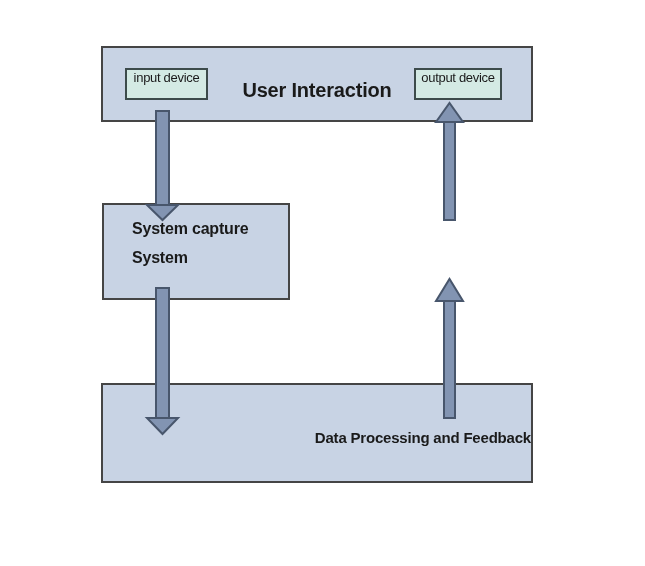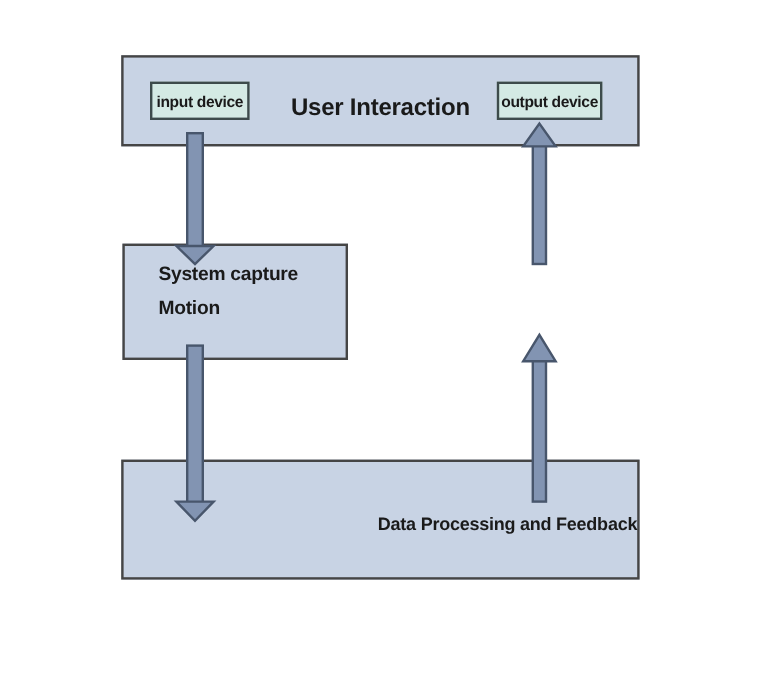--- a/index.html
+++ b/index.html
@@ -22,24 +22,24 @@
     border: 2px solid var(--box-border, #454545);
     z-index: 1;
     color: var(--text, #1a1a1a);
   }
   .device {
     position: absolute;
     box-sizing: border-box;
     background: var(--device-fill, #d4eae4);
     border: 2px solid var(--device-border, #3d4b4b);
     display: flex;
-    align-items: center;
+    align-items: flex-start;
     justify-content: center;
     font-size: 13px;
-    font-weight: bold;
+    font-weight: normal;
     letter-spacing: -0.3px;
     white-space: nowrap;
     color: var(--text, #1a1a1a);
   }
   .title-label {
     position: absolute;
     left: 0;
     right: 0;
     top: 31px;
     text-align: center;
@@ -98,21 +98,21 @@
     </div>
     <div class="title-label">User Interaction</div>
     <div class="device" id="output-device-box" style="left:311px; top:20px; width:88px; height:32px;">
       <span>output device</span>
     </div>
   </div>
 
   <div class="box" id="motion-capture-box" style="left:102px; top:203px; width:188px; height:97px;">
     <div class="two-line text-block">
       <span class="line">System capture</span>
-      <span class="line">Motion</span>
+      <span class="line">System</span>
     </div>
   </div>
 
 
   <div class="box" id="data-processing-box" style="left:101px; top:383px; width:432px; height:100px;">
     <div class="center-label">Data Processing and Feedback</div>
   </div>
 
   <svg class="arrows" width="645" height="566" viewBox="0 0 645 566">
 

